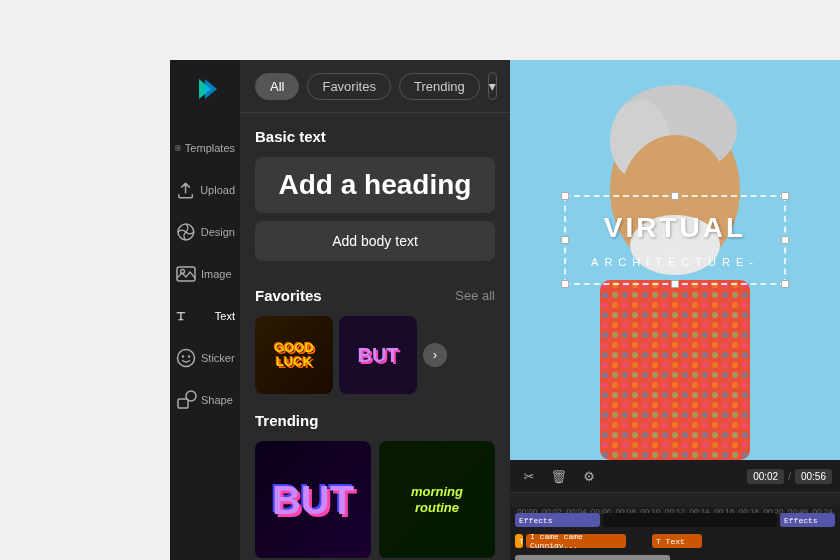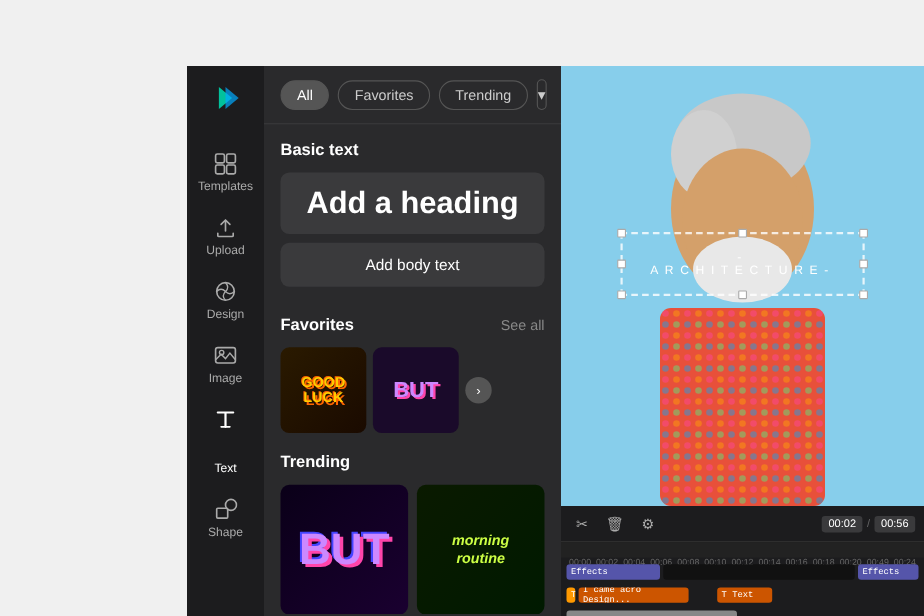--- a/index.html
+++ b/index.html
@@ -39,21 +39,21 @@
       border-radius: 0;
     }
 
     .sidebar-logo {
       margin-bottom: 20px;
       margin-top: 5px;
     }
 
     .sidebar-item {
       display: flex;
-      flex-direction: column;
+      flex-direction: row;
       align-items: center;
       color: #aaa;
       font-size: 11px;
       padding: 10px 5px;
       cursor: pointer;
       width: 100%;
       text-align: center;
       gap: 4px;
     }
 
@@ -493,20 +493,29 @@
         <path d="M2 15 L7 10 L11 14 L15 9 L20 15" stroke="#aaa" stroke-width="1.3" fill="none"></path>
       </svg>
       <span>Image</span>
     </div>
     <div class="sidebar-item" style="color:#fff;gap:28px;">
       <svg class="icon-svg" viewBox="0 0 22 22" fill="none">
         <path d="M4 5 L18 5 M11 5 L11 18" stroke="#fff" stroke-width="2" stroke-linecap="round"></path>
         <path d="M7 18 L15 18" stroke="#fff" stroke-width="1.5" stroke-linecap="round"></path>
       </svg>
       <span style="color:#fff;">Text</span>
+    </div>
+    <div class="sidebar-item">
+      <svg class="icon-svg" viewBox="0 0 22 22" fill="none">
+        <circle cx="11" cy="11" r="8.5" stroke="#aaa" stroke-width="1.5" fill="none"></circle>
+        <circle cx="8" cy="9.5" r="1.2" fill="#aaa"></circle>
+        <circle cx="14" cy="9.5" r="1.2" fill="#aaa"></circle>
+        <path d="M7.5 13.5 Q11 16.5 14.5 13.5" stroke="#aaa" stroke-width="1.3" fill="none" stroke-linecap="round"></path>
+      </svg>
+      <span>Sticker</span>
     </div>
     <div class="sidebar-item">
       <svg class="icon-svg" viewBox="0 0 22 22" fill="none">
         <rect x="3" y="10" width="10" height="9" rx="1" stroke="#aaa" stroke-width="1.5" fill="none"></rect>
         <circle cx="16" cy="7" r="5" stroke="#aaa" stroke-width="1.5" fill="none"></circle>
       </svg>
       <span>Shape</span>
     </div>
   </div>
 
@@ -591,20 +600,21 @@
         <div class="selection-handle" style="top:-5px;left:-5px;"></div>
         <div class="selection-handle" style="top:-5px;right:-5px;"></div>
         <div class="selection-handle" style="bottom:-5px;left:-5px;"></div>
         <div class="selection-handle" style="bottom:-5px;right:-5px;"></div>
 
         <div class="selection-handle" style="top:-5px;left:50%;transform:translateX(-50%);"></div>
         <div class="selection-handle" style="bottom:-5px;left:50%;transform:translateX(-50%);"></div>
         <div class="selection-handle" style="top:50%;left:-5px;transform:translateY(-50%);"></div>
         <div class="selection-handle" style="top:50%;right:-5px;transform:translateY(-50%);"></div>
 
+        <div class="virtual-text">VIRTUAL</div>
         <div class="architecture-text">-ARCHITECTURE-</div>
       </div>
     </div>
   </div>
 
   <div class="timeline">
     <div class="timeline-toolbar">
       <div class="timeline-btn">✂</div>
       <div class="timeline-btn">🗑</div>
       <div class="timeline-btn">⚙</div>
@@ -632,21 +642,21 @@
       </div>
     </div>
     <div class="timeline-tracks">
       <div class="track">
         <div class="track-clip clip-effects" style="width:85px;">Effects</div>
         <div style="flex:1; height:14px; background:#111; border-radius:3px;"></div>
         <div class="track-clip clip-effects" style="width:55px;margin-left:auto;">Effects</div>
       </div>
       <div class="track">
         <div class="track-clip clip-text1" style="width:5px;background:#ff9900;">T</div>
-        <div class="track-clip clip-text1" style="width:100px;background:#cc5500;">I came acro Design...</div>
+        <div class="track-clip clip-text1" style="width:100px;background:#cc5500;">I came came Cunnigy...</div>
         <div style="width:20px;"></div>
         <div class="track-clip clip-text2" style="width:50px;">T Text</div>
       </div>
       <div class="track">
         <div class="track-clip clip-video" style="width:155px;"></div>
       </div>
 
     </div>
   </div>
 

